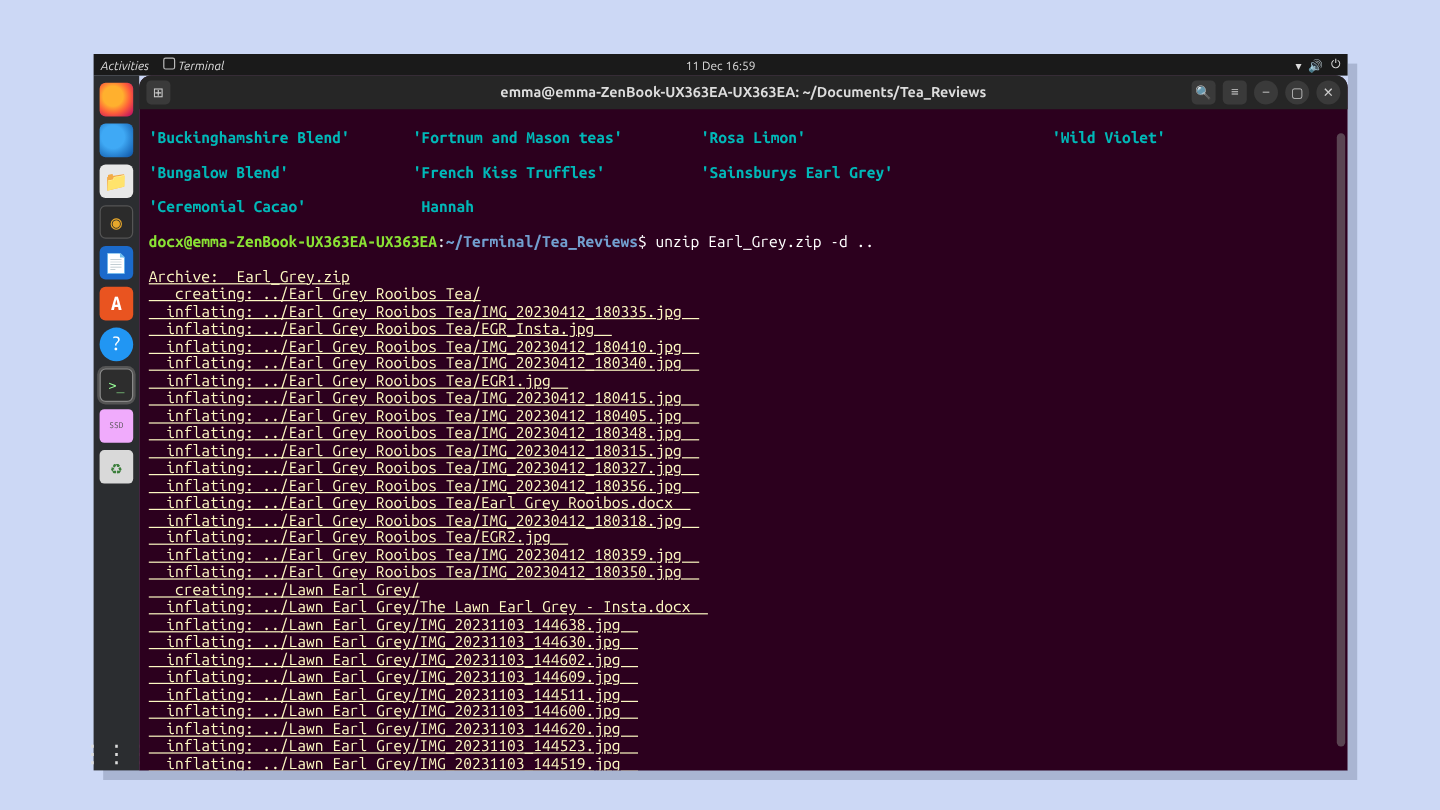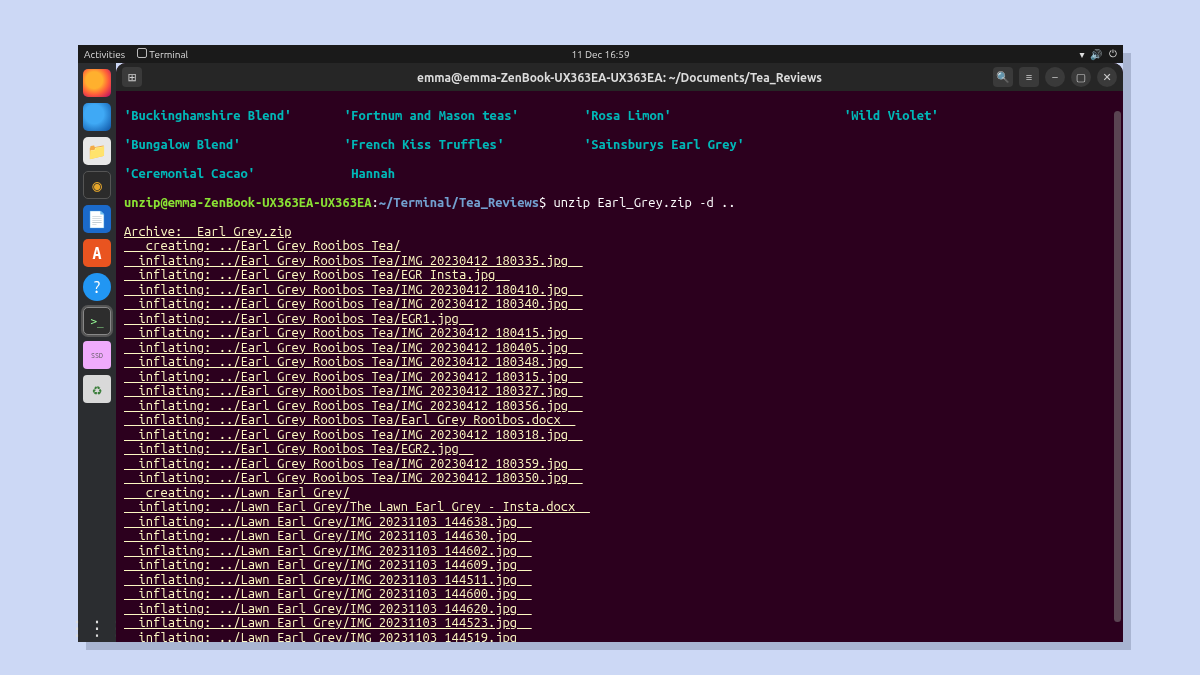--- a/index.html
+++ b/index.html
@@ -26,21 +26,21 @@
     width: 1045px;
     height: 18px;
     background: #1a1a1a;
     color: #ddd;
     font-family: "Ubuntu", sans-serif;
     font-size: 10px;
     display: flex;
     align-items: center;
     padding: 0 6px;
   }
-  .top-panel .left { display:flex; gap:12px; align-items:center; }
+  .top-panel .left { display:flex; gap:12px; align-items:center;font-style:italic; }
   .top-panel .center { position:absolute; left:50%; transform:translateX(-50%); }
   .top-panel .right { margin-left:auto; display:flex; gap:6px; align-items:center; }
   .top-panel .sq { width:10px; height:10px; border:1px solid #bbb; border-radius:2px; display:inline-block;}
   
   .dock {
     position: absolute;
     left: 78px;
     top: 63px;
     width: 38px;
     height: 579px;
@@ -110,21 +110,21 @@
     color:#eeeeee;
     overflow:hidden;
     white-space: pre;
     position:relative;
   }
   .col-row { display:flex; }
   .col-row .c { color:#00b8b8; font-weight:bold; }
   .c1 { width: 220px;}
   .c2 { width: 240px;}
   .c3 { width: 260px;}
-  .c4 { width: 160px;}
+  .c4 { width: 160px; text-align: center;}
   .prompt-user { color:#8ae234; font-weight:bold; }
   .prompt-path { color:#729fcf; font-weight:bold; }
   .prompt-cmd  { color:#ffffff; }
   .outline { color:#fef9c3;text-decoration:underline; }
   .scrollbar {
     position:absolute; right:2px; top:20px; bottom:20px; width:7px;
     background:#5a4452; border-radius:4px;
   }
 </style>
 </head>
@@ -170,17 +170,17 @@
       <div class="btn round">–</div>
       <div class="btn round">▢</div>
       <div class="btn round">✕</div>
     </div>
   </div>
 
   <div class="termbody">
 <div class="col-row"><span class="c c1">'Buckinghamshire Blend'</span><span class="c c2">'Fortnum and Mason teas'</span><span class="c c3">'Rosa Limon'</span><span class="c c4">'Wild Violet'</span></div>
 <div class="col-row"><span class="c c1">'Bungalow Blend'</span><span class="c c2">'French Kiss Truffles'</span><span class="c c3">'Sainsburys Earl Grey'</span><span class="c c4"></span></div>
 <div class="col-row"><span class="c c1">'Ceremonial Cacao'</span><span class="c c2"> Hannah</span><span class="c c4"></span></div>
-<div><span class="prompt-user">unzip@emma-ZenBook-UX363EA-UX363EA</span><span>:</span><span class="prompt-path">~/Terminal/Tea_Reviews</span><span class="prompt-cmd">$ </span><span class="prompt-cmd">unzip Earl_Grey.zip -d ..</span></div>
+<div><span class="prompt-user">docx@emma-ZenBook-UX363EA-UX363EA</span><span>:</span><span class="prompt-path">~/Terminal/Tea_Reviews</span><span class="prompt-cmd">$ </span><span class="prompt-cmd">unzip Earl_Grey.zip -d ..</span></div>
 <div id="outlines"><div class="outline">Archive:  Earl_Grey.zip</div><div class="outline">   creating: ../Earl Grey Rooibos Tea/</div><div class="outline">  inflating: ../Earl Grey Rooibos Tea/IMG_20230412_180335.jpg  </div><div class="outline">  inflating: ../Earl Grey Rooibos Tea/EGR_Insta.jpg  </div><div class="outline">  inflating: ../Earl Grey Rooibos Tea/IMG_20230412_180410.jpg  </div><div class="outline">  inflating: ../Earl Grey Rooibos Tea/IMG_20230412_180340.jpg  </div><div class="outline">  inflating: ../Earl Grey Rooibos Tea/EGR1.jpg  </div><div class="outline">  inflating: ../Earl Grey Rooibos Tea/IMG_20230412_180415.jpg  </div><div class="outline">  inflating: ../Earl Grey Rooibos Tea/IMG_20230412_180405.jpg  </div><div class="outline">  inflating: ../Earl Grey Rooibos Tea/IMG_20230412_180348.jpg  </div><div class="outline">  inflating: ../Earl Grey Rooibos Tea/IMG_20230412_180315.jpg  </div><div class="outline">  inflating: ../Earl Grey Rooibos Tea/IMG_20230412_180327.jpg  </div><div class="outline">  inflating: ../Earl Grey Rooibos Tea/IMG_20230412_180356.jpg  </div><div class="outline">  inflating: ../Earl Grey Rooibos Tea/Earl Grey Rooibos.docx  </div><div class="outline">  inflating: ../Earl Grey Rooibos Tea/IMG_20230412_180318.jpg  </div><div class="outline">  inflating: ../Earl Grey Rooibos Tea/EGR2.jpg  </div><div class="outline">  inflating: ../Earl Grey Rooibos Tea/IMG_20230412_180359.jpg  </div><div class="outline">  inflating: ../Earl Grey Rooibos Tea/IMG_20230412_180350.jpg  </div><div class="outline">   creating: ../Lawn Earl Grey/</div><div class="outline">  inflating: ../Lawn Earl Grey/The Lawn Earl Grey - Insta.docx  </div><div class="outline">  inflating: ../Lawn Earl Grey/IMG_20231103_144638.jpg  </div><div class="outline">  inflating: ../Lawn Earl Grey/IMG_20231103_144630.jpg  </div><div class="outline">  inflating: ../Lawn Earl Grey/IMG_20231103_144602.jpg  </div><div class="outline">  inflating: ../Lawn Earl Grey/IMG_20231103_144609.jpg  </div><div class="outline">  inflating: ../Lawn Earl Grey/IMG_20231103_144511.jpg  </div><div class="outline">  inflating: ../Lawn Earl Grey/IMG_20231103_144600.jpg  </div><div class="outline">  inflating: ../Lawn Earl Grey/IMG_20231103_144620.jpg  </div><div class="outline">  inflating: ../Lawn Earl Grey/IMG_20231103_144523.jpg  </div><div class="outline">  inflating: ../Lawn Earl Grey/IMG_20231103_144519.jpg  </div></div>
     <div class="scrollbar"></div>
   </div>
 </div>
 
 </body></html>

